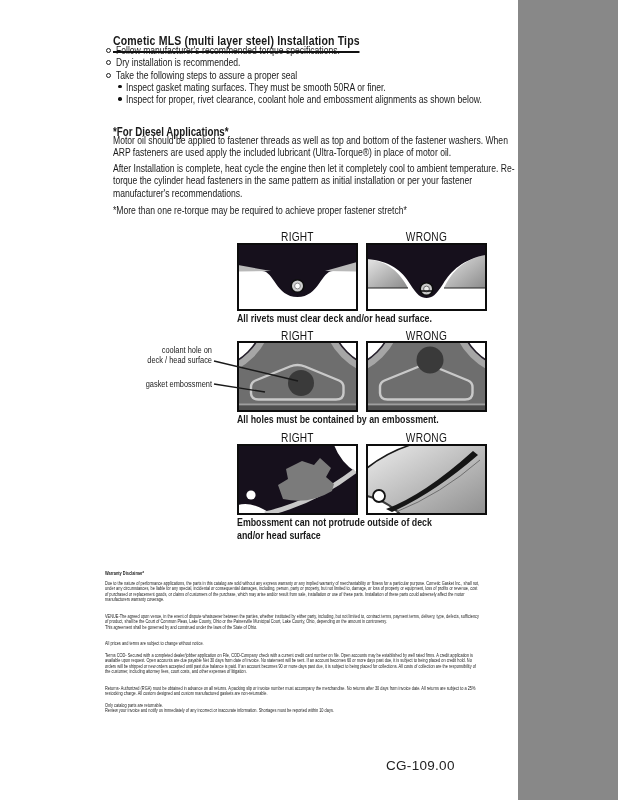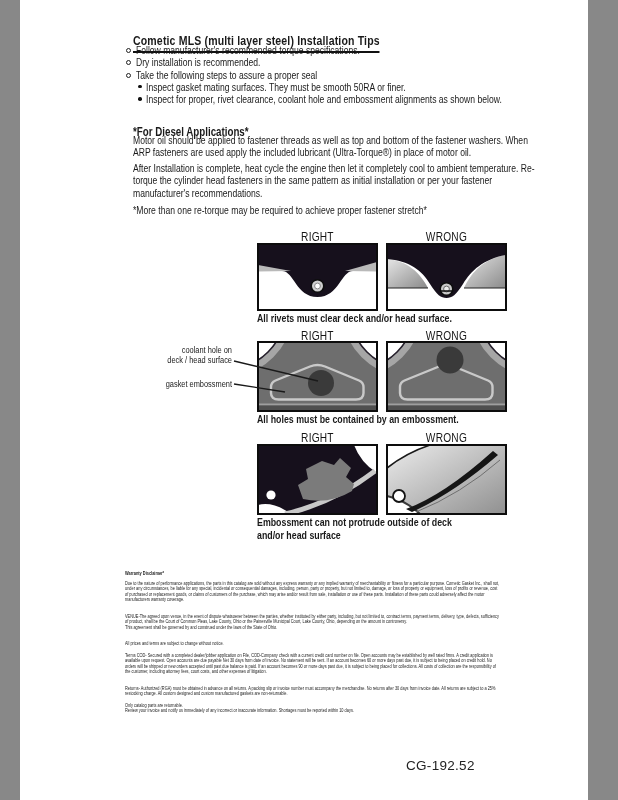--- a/index.html
+++ b/index.html
@@ -1,17 +1,17 @@
 <!DOCTYPE html>
 <html><head>
 <meta charset="utf-8">
 <style>
   html,body{margin:0;padding:0;background:#888;}
-  .page{position:relative;width:568px;height:800px;background:#ffffff;overflow:hidden;
-        font-family:"Liberation Sans","DejaVu Sans",sans-serif;color:#1a1a1a;margin-left:20px;}
+  .page{position:relative;width:518px;height:800px;background:#ffffff;overflow:hidden;
+        font-family:"Liberation Sans","DejaVu Sans",sans-serif;color:#1a1a1a;}
   .abs{position:absolute;}
   
   .cx{transform:scaleX(0.78);transform-origin:0 0;}
   .cxr{transform:scaleX(0.78);transform-origin:100% 0;}
   .title{left:113px;top:24px;font-size:13.5px;font-weight:bold;white-space:nowrap;
          border-bottom:2px solid #111;padding-bottom:3px;letter-spacing:.2px;}
   .bullets{left:106px;top:44px;width:540px;}
   .brow{display:flex;line-height:12.3px;font-size:11px;}
   .brow .bt{white-space:nowrap;}
   .sub{margin-left:12px;}
@@ -182,15 +182,15 @@
     <div>Due to the nature of performance applications, the parts in this catalog are sold without any express warranty or any implied warranty of merchantability or fitness for a particular purpose.  Cometic Gasket Inc., shall not, under any circumstances, be liable for any special, incidental or consequential damages, including, person, party or property, but not limited to, damage, or loss of property or equipment, loss of profits or revenue, cost of purchased or replacement goods, or claims of customers of the purchase, which may arise and/or result from sale, installation or use of these parts.  Installation of these parts could adversely affect the motor manufacturers warranty coverage.</div>
     <div class="gaplg">VENUE-The agreed upon venue, in the event of dispute whatsoever between the parties, whether instituted by either party, including, but not limited to, contract terms, payment terms, delivery, type, defects, sufficiency of product, shall be the Court of Common Pleas, Lake County, Ohio or the Painesville Municipal Court, Lake County, Ohio, depending on the amount in controversy.</div>
     <div>This agreement shall be governed by and construed under the laws of the State of Ohio.</div>
     <div class="gaplg">All prices and terms are subject to change without notice.</div>
     <div class="gap">Terms COD- Secured with a completed dealer/jobber application on File, COD-Company check with a current credit card number on file.  Open accounts may be established by well rated firms.  A credit application is available upon request.  Open accounts are due payable Net 30 days from date of invoice.  No statement will be sent.  If an account becomes 60 or more days past due, it is subject to being placed on credit hold.  No orders will be shipped or new orders accepted until past due balance is paid.  If an account becomes 90 or more days past due, it is subject to being placed for collections.  All costs of collection are the responsibility of the customer, including attorney fees, court costs, and other expenses of litigation.</div>
     <div class="gaplg">Returns- Authorized (RGA) must be obtained in advance on all returns.  A packing slip or invoice number must accompany the merchandise.  No returns after 30 days from invoice date.  All returns are subject to a 25% restocking charge.  All custom designed and custom manufactured gaskets are non-returnable.</div>
     <div class="gap">Only catalog parts are returnable.</div>
     <div>Review your invoice and notify us immediately of any incorrect or inaccurate information.  Shortages must be reported within 10 days.</div>
   </div>
 
-  <div class="abs cg">CG-192.52</div>
+  <div class="abs cg">CG-109.00</div>
 
 </div>
 
 </body></html>

